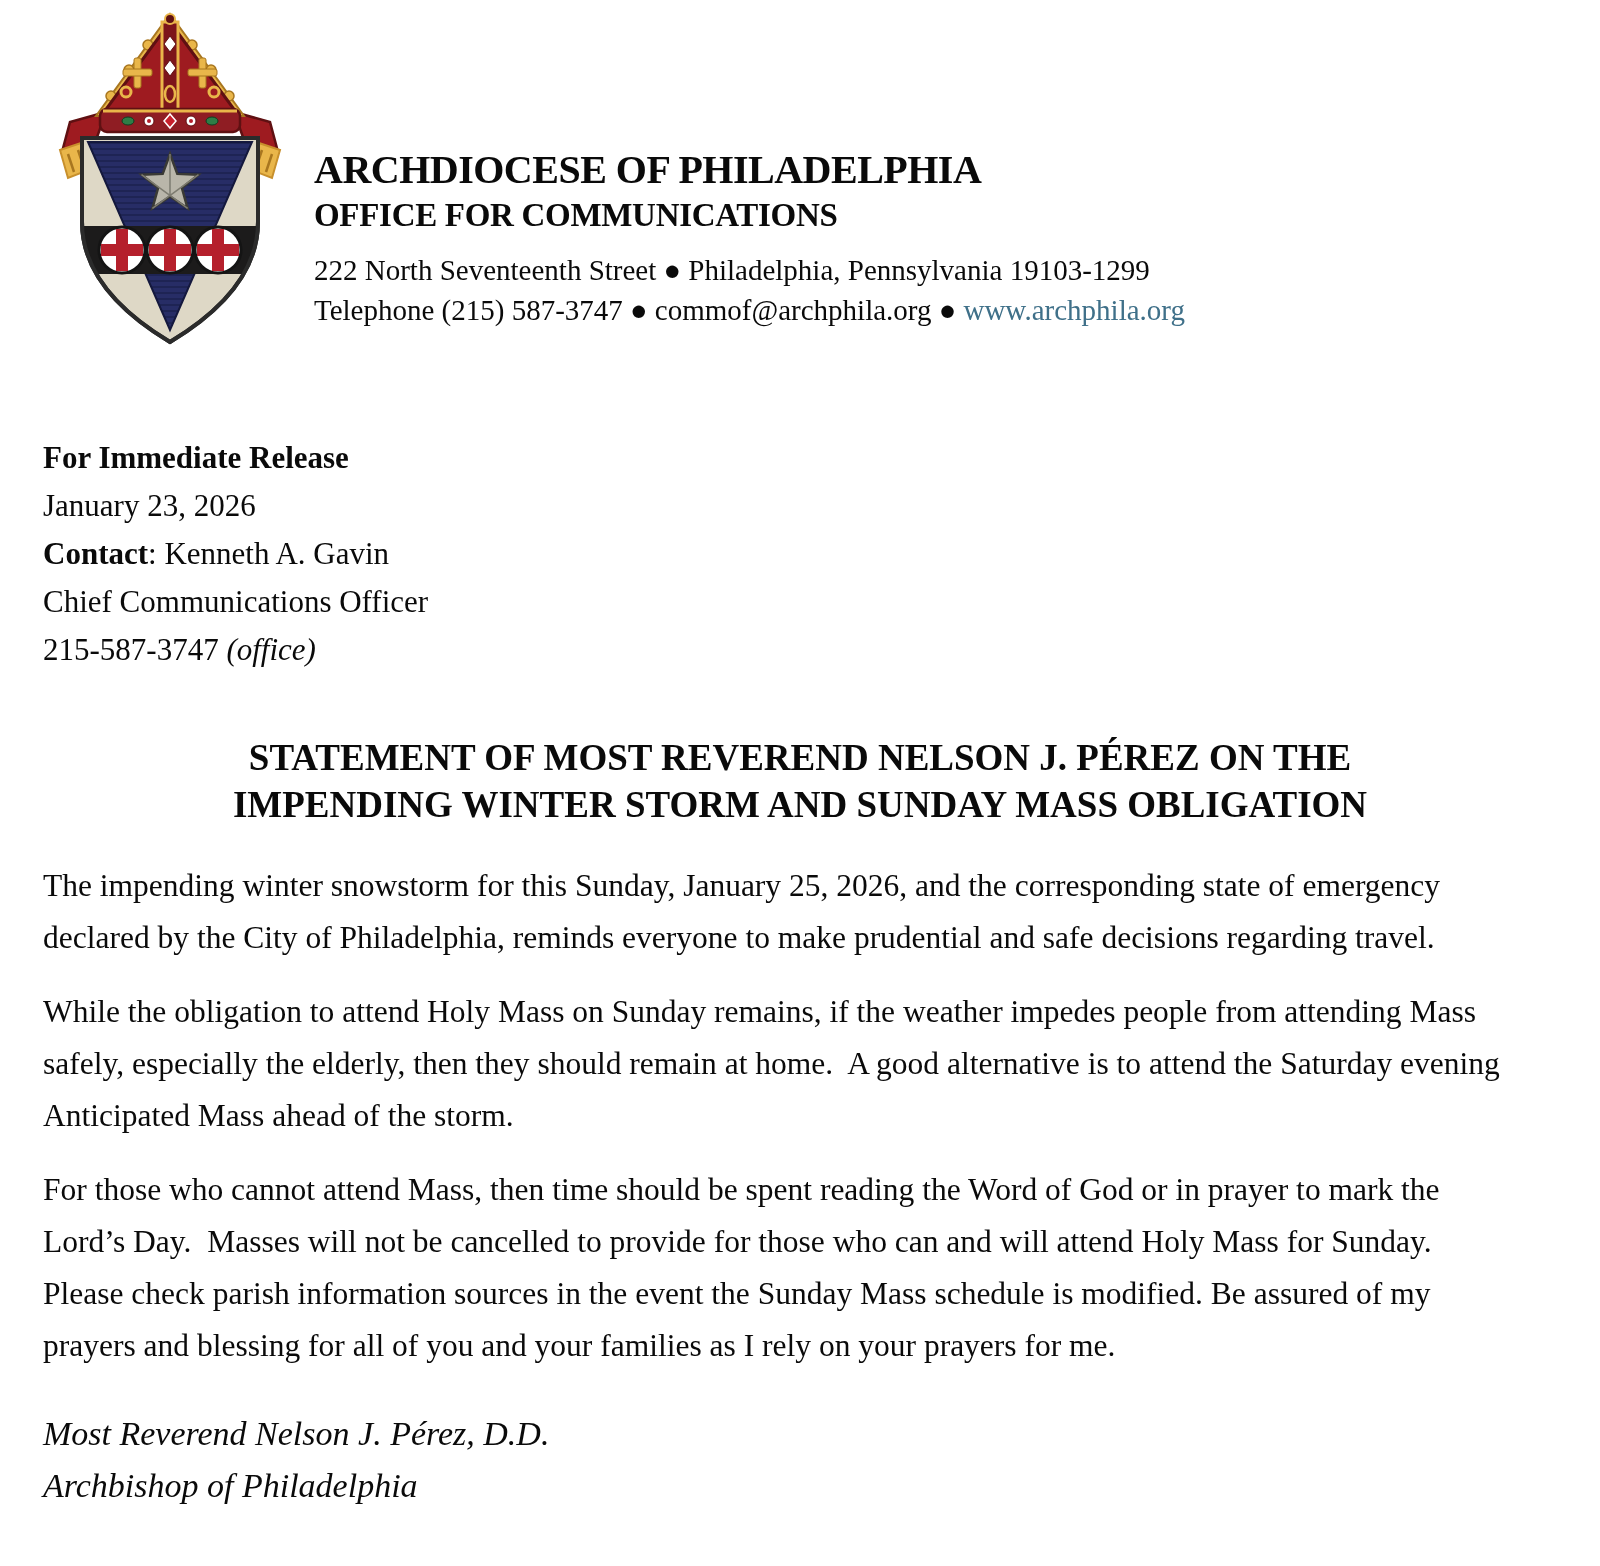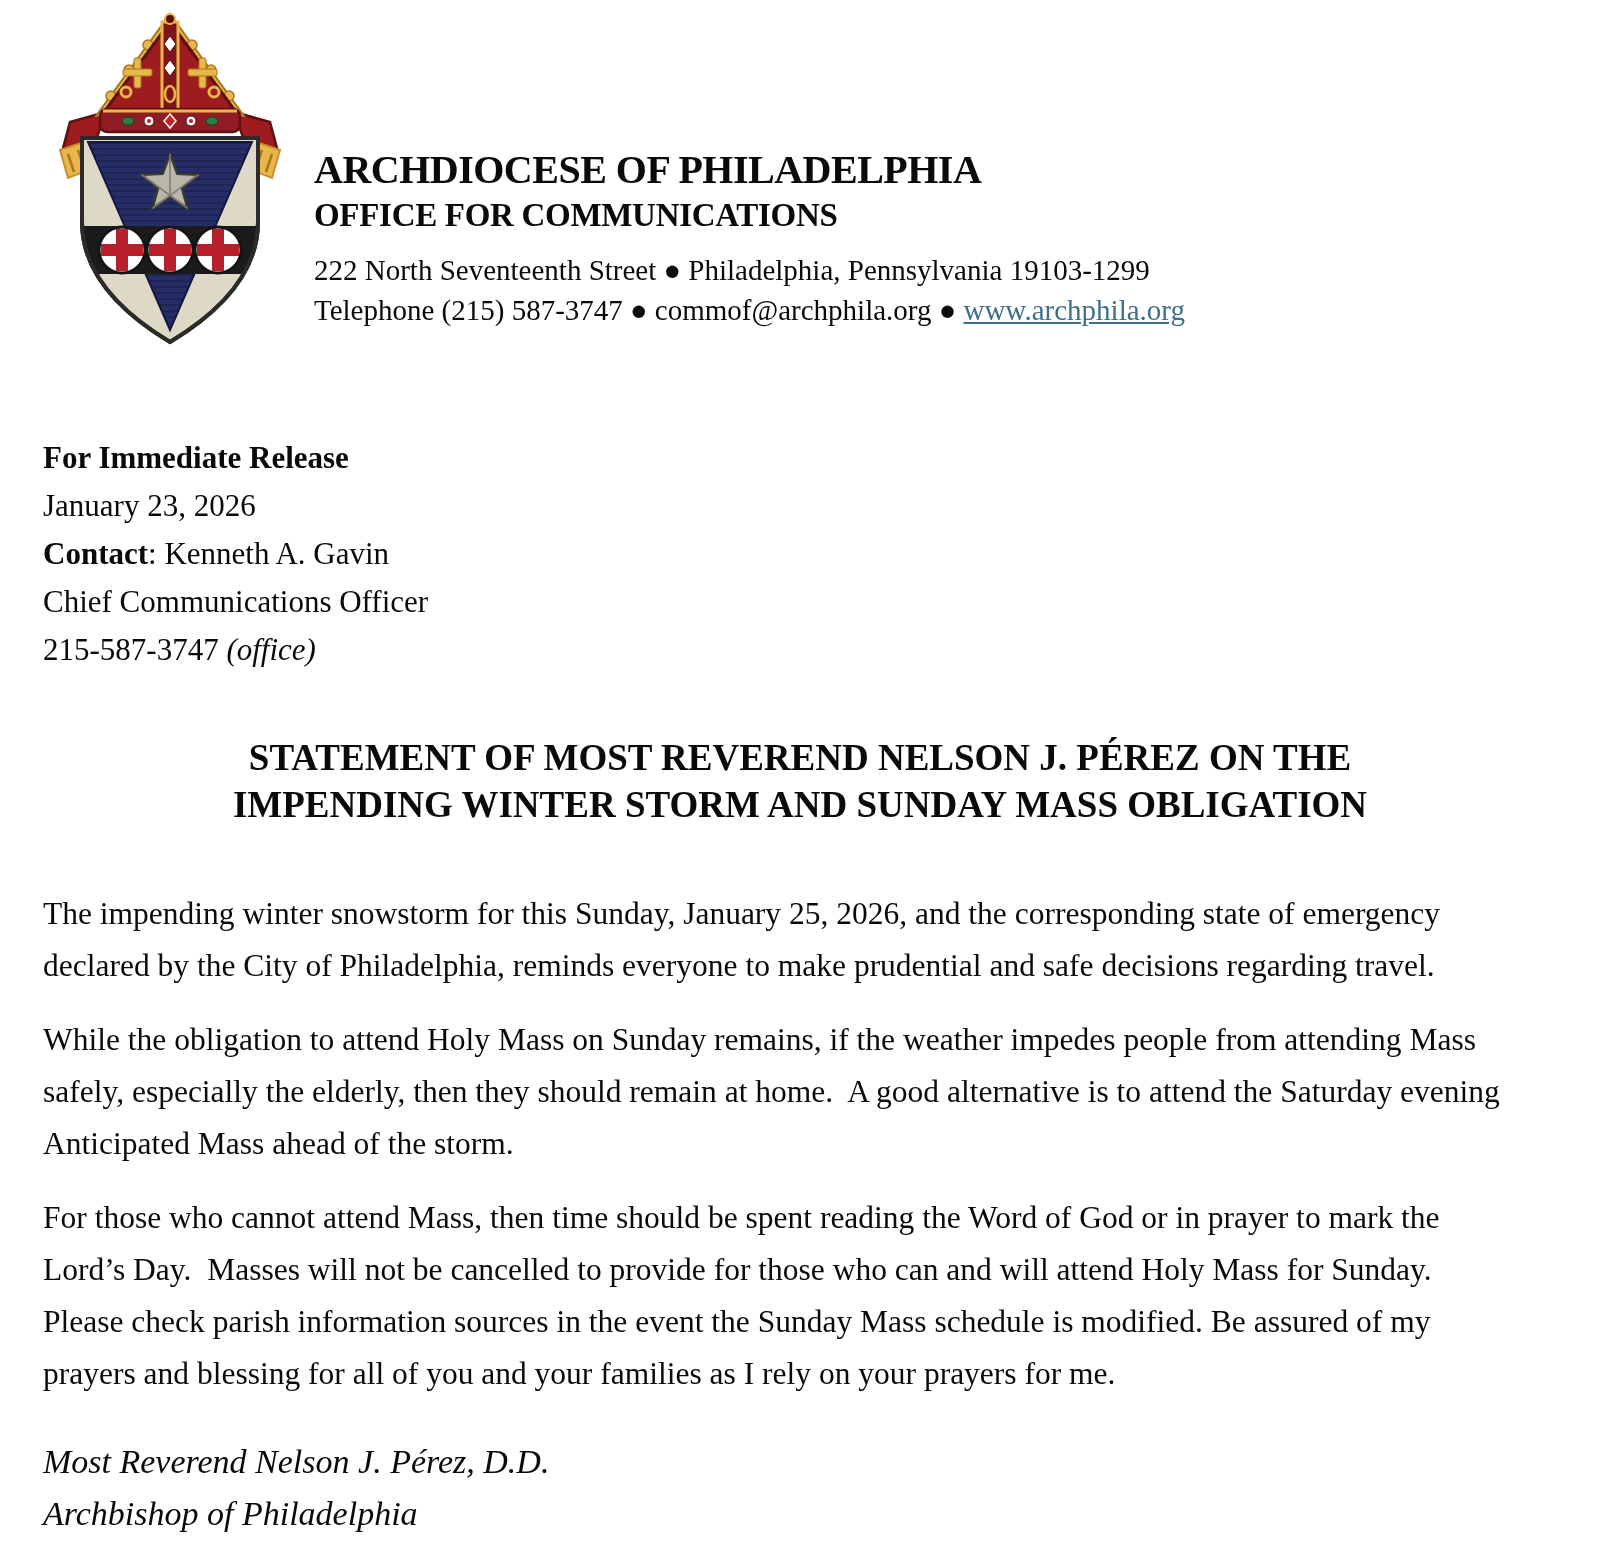--- a/index.html
+++ b/index.html
@@ -7,35 +7,35 @@
   body { width: 1600px; font-family: "Liberation Serif", "DejaVu Serif", serif; color: #0a0a0a; }
   .page { width: 1600px; height: 1566px; background: #ffffff; overflow: hidden; }
 
   
   .letterhead { display: flex; padding: 12px 0 0 50px; }
   .crest { width: 240px; height: 340px; flex: 0 0 auto; }
   .letterhead-text { margin-left: 24px; padding-top: 136px; }
   .org-name { font-size: 40px; font-weight: bold; line-height: 44px; letter-spacing: -0.5px; }
   .office-name { font-size: 33px; font-weight: bold; line-height: 38px; margin-top: 4px; letter-spacing: -0.3px; }
   .address-block { margin-top: 16px; font-size: 29px; line-height: 40px; }
-  .website-link { text-decoration: underline; cursor: pointer; }
+  .website-link { cursor: pointer; }
 
   
   .release-row { display: flex; justify-content: space-between; align-items: flex-start; padding: 0 43px; margin-top: 82px; flex-direction: column; }
   .release-block { font-size: 31px; line-height: 48px; }
   .release-label { font-weight: bold; }
   .contact-block { font-size: 31px; line-height: 48px; margin-right: 85px; }
   .contact-label { font-weight: bold; }
   .office-note { font-style: italic; }
 
   
   .statement-title { margin-top: 60px; text-align: center; font-weight: bold; font-size: 37px; line-height: 47px; padding: 0 60px; }
   .body-copy { padding: 0 100px 0 43px; }
   .body-copy p { font-size: 31.5px; line-height: 52px; white-space: pre-wrap; margin-top: 22px; }
-  .body-copy p.first { margin-top: 60px; }
+  .body-copy p.first { margin-top: 32px; }
   .signature { margin-top: 36px; font-style: italic; font-size: 34px; line-height: 52px; padding-left: 43px; }
 </style>
 </head>
 <body>
 
 <div class="page">
 
   <div class="letterhead">
 
     <svg class="crest" viewBox="0 0 240 340" aria-hidden="true">

